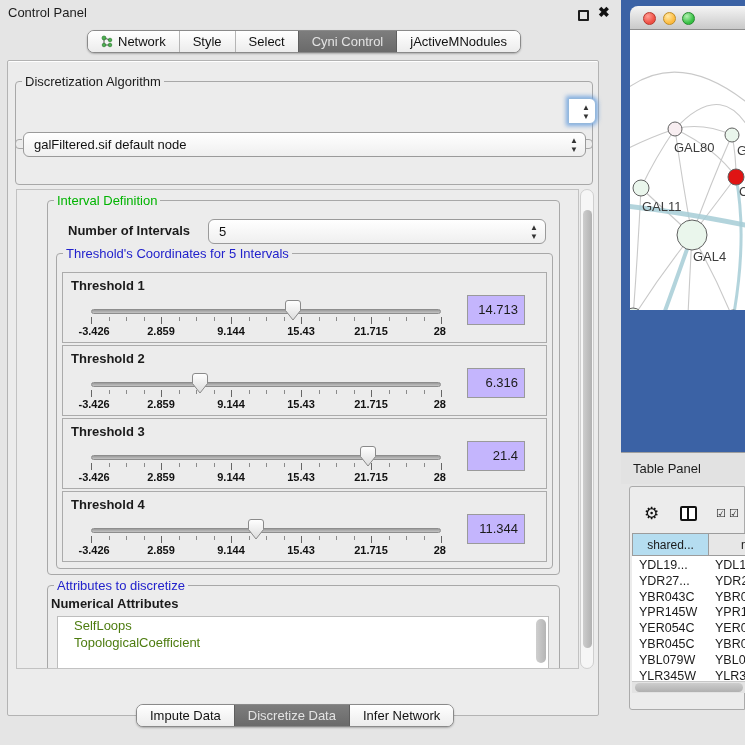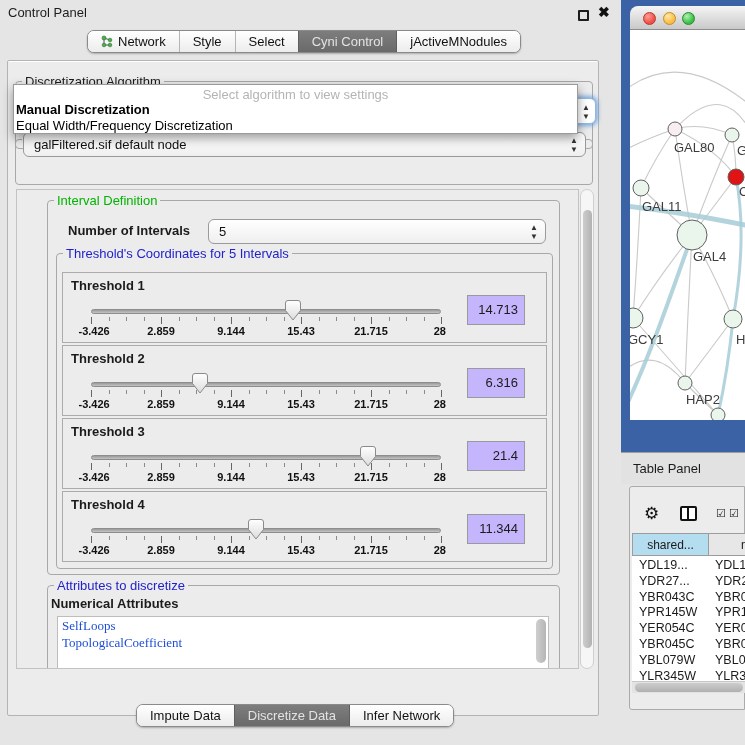--- a/index.html
+++ b/index.html
@@ -76,33 +76,33 @@
   .tick.major { height:7px; }
   .thr-ticklabels { position:absolute; left:28px; top:52px; width:350px; height:12px; }
   .ticklab { position:absolute; top:0; transform:translateX(-50%); font-size:11px; font-weight:bold; color:#111; white-space:nowrap; }
   .thr-value { position:absolute; left:404px; top:22px; width:58px; height:30px; background:#c4b5fd; border:1px solid #9a9a9a;
                font-size:13px; line-height:28px; text-align:right; padding-right:6px; }
 
   #attr-group { left:30px; top:395px; width:513px; height:120px; }
   #attr-group > .group-title { color:#2222cc; }
   #attr-heading { left:3px; top:10px; font-weight:bold; font-size:13px; }
   #attr-list { left:9px; top:30px; width:492px; height:86px; background:#fff; border:1px solid #bdbdbd; overflow:hidden; }
-  .attr-item { padding:1px 0 1px 4px; font-size:13px; color:#1d4ed8; line-height:15px;font-family:Liberation Serif, serif; }
+  .attr-item { padding:1px 0 1px 16px; font-size:13px; color:#4d7c0f; line-height:15px; }
   #attr-scroll { position:absolute; right:2px; top:2px; width:10px; height:44px; border-radius:5px;
                  background:linear-gradient(90deg,#cfcfcf,#b5b5b5); }
 
   
   #net-frame { left:621px; top:0; width:124px; height:452px; background:#3b62a5; }
   #net-titlebar { left:9px; top:6px; width:115px; height:24px; border-radius:8px 0 0 0;
                   background:linear-gradient(#f5f5f5,#c9c9c9); border-bottom:1px solid #8d8d8d; }
   .tl { position:absolute; top:6px; width:13px; height:13px; border-radius:50%; }
   #tl-red   { left:13px; background:radial-gradient(circle at 35% 30%, #ff9d95, #ef4f44 65%); border:1px solid #b5372e; }
   #tl-yellow{ left:33px; background:radial-gradient(circle at 35% 30%, #ffe9a8, #fdbb3f 65%); border:1px solid #c08e26; }
   #tl-green { left:52px; background:radial-gradient(circle at 35% 30%, #b4f0b2, #35c043 65%); border:1px solid #26892f; }
-  #net-canvas { left:9px; top:30px; width:115px; height:390px; background:#fff; overflow:hidden; }
+  #net-canvas { left:9px; top:30px; width:115px; height:280px; background:#fff; overflow:hidden; }
 
   
   #tp-titlebar { left:621px; top:452px; width:124px; height:32px; background:#e2e2e2; border-top:1px solid #9e9e9e; }
   #tp-title { left:12px; top:8px; font-size:13px; color:#1c1c1c; }
   #tp-panel { left:629px; top:486px; width:116px; height:224px; background:#ececec; border:1px solid #ababab; border-radius:3px 0 0 3px; }
   #tp-toolbar { left:0; top:0; width:116px; height:46px; }
   #gear-ico { left:14px; top:16px; font-size:17px; color:#111; }
   #col-ico { left:50px; top:19px; width:17px; height:15px; border:2px solid #111; border-radius:2px; background:#fff; }
   #col-ico::after { content:""; position:absolute; left:5px; top:0; width:2px; height:11px; background:#111; }
   .cb-ico { top:20px; font-size:11px; color:#111; }
@@ -382,25 +382,20 @@
         </div>
       </div>
 
     </div>
 
     <div class="abs" id="vscroll">
       <span class="thumb"></span>
     </div>
   </div>
 
-  <div class="abs" id="algo-popup">
-    <span id="algo-placeholder">Select algorithm to view settings</span>
-    <span class="algo-opt b" style="top:17px;">Manual Discretization</span>
-    <span class="algo-opt" style="top:33px;">Equal Width/Frequency Discretization</span>
-  </div>
 
   <div class="abs segbar" id="bottom-tabs">
       <div class="seg">
         <span>Impute Data</span>
       </div>
       <div class="seg sel">
         <span>Discretize Data</span>
       </div>
       <div class="seg">
         <span>Infer Network</span>

